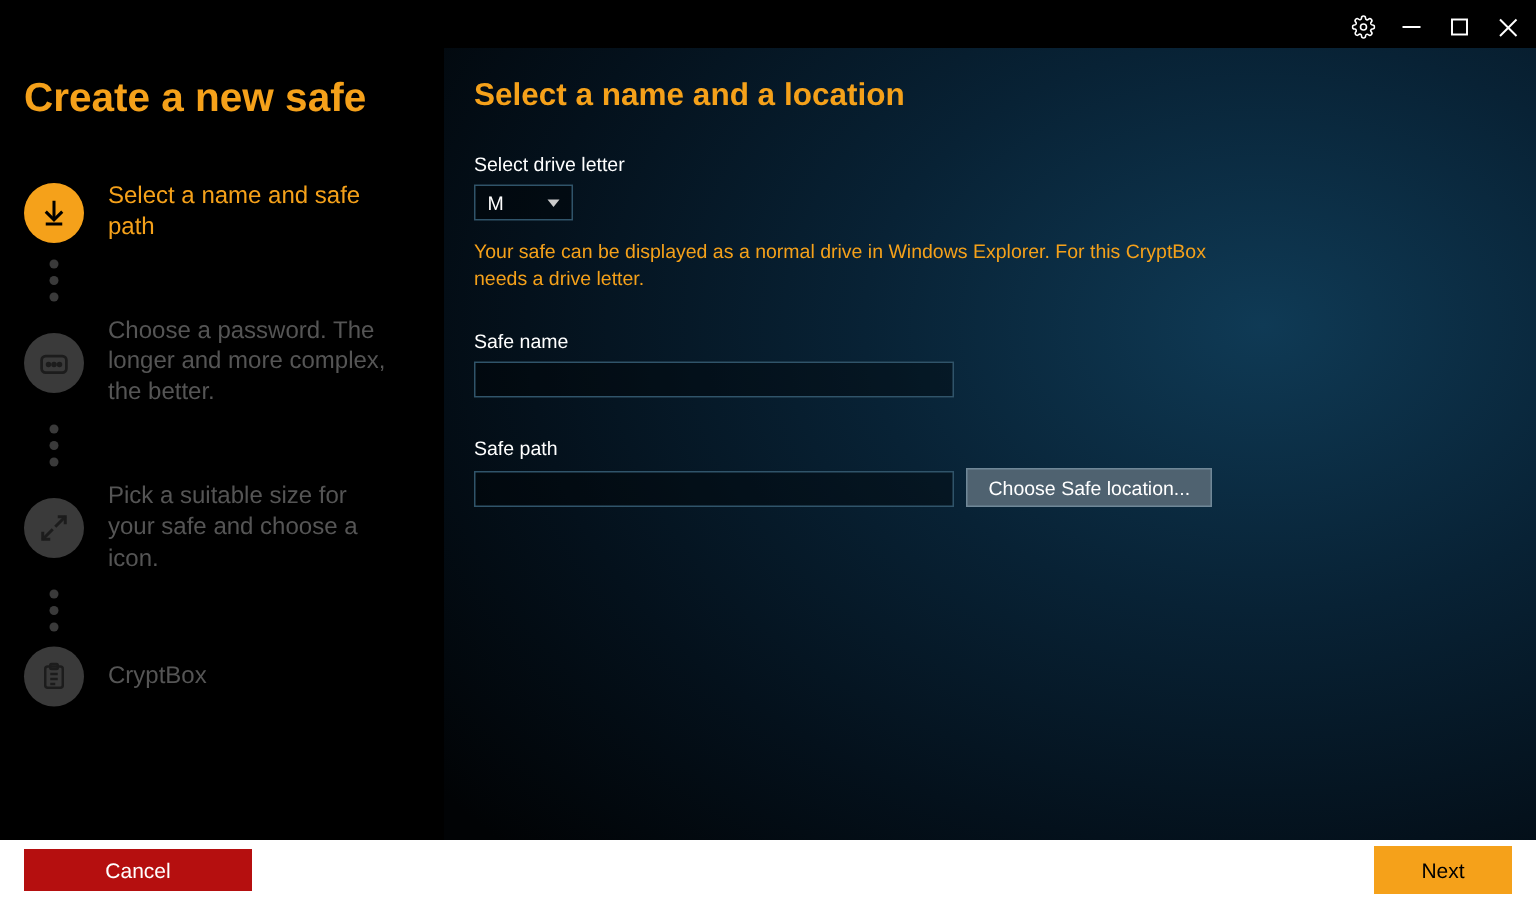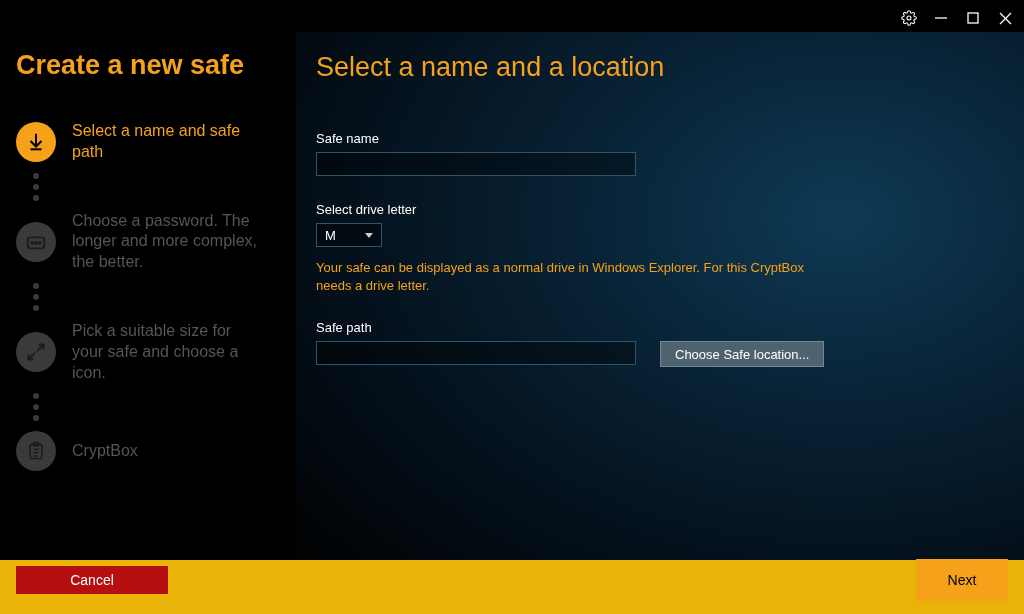--- a/index.html
+++ b/index.html
@@ -21,34 +21,34 @@
   .step.active .badge { background: #f5a11a; }
   .step .label { font-size: 16px; color: #555; line-height: 1.3; }
   .step.active .label { color: #f5a11a; }
   .dots { display: flex; flex-direction: column; gap: 5px; margin: 10px 0 10px 17px; }
   .dots span { width: 6px; height: 6px; border-radius: 50%; background: #3a3a3a; }
 
   
   .main { position: absolute; left: 296px; top: 32px; right: 0; bottom: 54px;
           background: radial-gradient(ellipse 700px 500px at 75% 35%, #0f3a55 0%, #082235 38%, #04111c 70%, #010305 100%);
           padding: 20px 28px 20px 20px; }
-  .main h2 { color: #f5a11a; font-size: 27px; font-weight: 400; margin-bottom: 48px; }
+  .main h2 { color: #f5a11a; font-size: 21px; font-weight: 700; margin-bottom: 26px; }
   .field-label { font-size: 13px; color: #fff; margin-bottom: 6px; display: block; }
   .text-input { width: 320px; height: 24px; background: rgba(0,0,0,0.35); border: 1px solid #30546a; color: #fff; font-size: 13px; padding: 2px 6px; }
   .select-box { width: 66px; height: 24px; background: rgba(0,0,0,0.35); border: 1px solid #30546a; color: #fff; font-size: 13px; padding: 2px 4px 2px 8px; display: flex; align-items: center; justify-content: space-between; cursor: pointer; }
   .select-box .caret { width: 0; height: 0; border-left: 4px solid transparent; border-right: 4px solid transparent; border-top: 5px solid #ccc; margin-right: 4px; }
   .help-text { color: #f5a11a; font-size: 13px; margin-top: 12px; max-width: 500px; line-height: 1.35; }
   .block { margin-bottom: 26px; }
-  .path-row { display: flex; gap: 24px; align-items: flex-start; }
+  .path-row { display: flex; gap: 8px; align-items: flex-end; }
   .btn-gray { height: 26px; padding: 0 14px; background: #4f6270; border: 1px solid #708898; color: #fff; font-size: 13px; cursor: pointer; display: flex; align-items: center; }
 
   
-  .footer { position: absolute; left: 0; right: 0; bottom: 0; height: 54px; background: #eab308; display: flex; align-items: center; justify-content: space-between; padding: 0 16px 14px 16px; }
+  .footer { position: absolute; left: 0; right: 0; bottom: 0; height: 54px; background: #ffffff; display: flex; align-items: center; justify-content: space-between; padding: 0 16px 14px 16px; }
   .btn-cancel { width: 152px; height: 28px; background: #b50f0f; color: #fff; border: none; font-size: 14px; cursor: pointer; }
-  .btn-next { width: 92px; height: 42px; background: #f5a11a; color: #000; border: none; font-size: 14px; cursor: pointer; }
+  .btn-next { width: 92px; height: 32px; background: #f5a11a; color: #000; border: none; font-size: 14px; cursor: pointer; }
 </style>
 </head>
 <body>
 
 <div class="window">
 
   <div class="titlebar">
     <div class="ctrl" title="Settings">
       <svg width="16" height="16" viewBox="0 0 24 24" fill="none" stroke-width="1.6">
         <circle cx="12" cy="12" r="3"></circle>
@@ -140,31 +140,31 @@
         <span class="label">CryptBox</span>
       </li>
 
     </ul>
   </aside>
 
   <main class="main">
     <h2>Select a name and a location</h2>
 
     <div class="block">
-      <label class="field-label">Safe name</label>
-      <input class="text-input" type="text" value="" style="">
-    </div>
-
-    <div class="block">
       <label class="field-label">Select drive letter</label>
       <div class="select-box">
         <span>M</span>
         <span class="caret"></span>
       </div>
       <p class="help-text">Your safe can be displayed as a normal drive in Windows Explorer. For this CryptBox needs a drive letter.</p>
+    </div>
+
+    <div class="block">
+      <label class="field-label">Safe name</label>
+      <input class="text-input" type="text" value="" style="">
     </div>
 
     <div class="block">
       <label class="field-label">Safe path</label>
       <div class="path-row">
         <input class="text-input" type="text" value="" style="">
         <button class="btn-gray">
             <span>Choose Safe location...</span>
           </button>
       </div>

